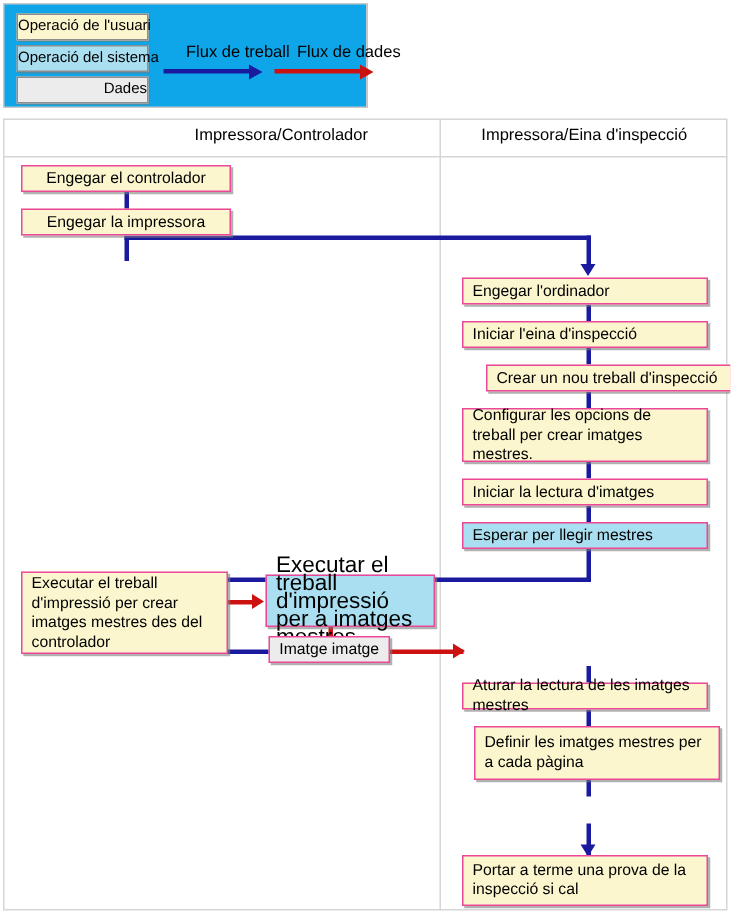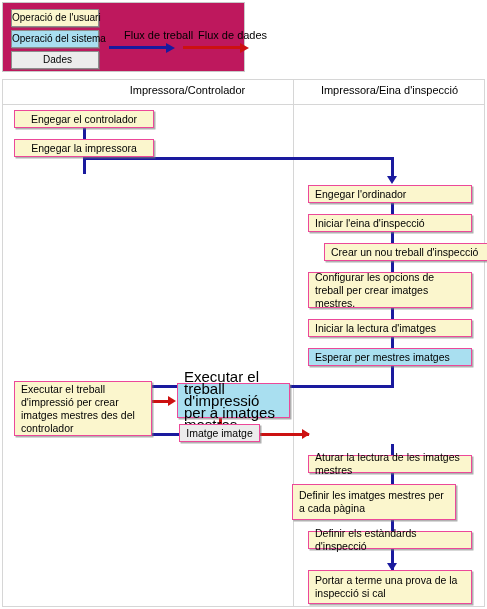--- a/index.html
+++ b/index.html
@@ -22,39 +22,39 @@
   }
 
   
   .legend {
     position: absolute;
     left: 2px;
     top: 2px;
     width: 243px;
     height: 70px;
     border: 1px solid #c9c9c9;
-    background: #be185d;
+    background: #0ea5e9;
     box-sizing: border-box;
   }
   .legend-swatch {
     position: absolute;
     left: 8px;
     height: 18px;
     box-sizing: border-box;
     font-size: 10px;
     line-height: 16px;
     color: #000;
     text-align: center;
     white-space: nowrap;
     border: 1px solid #8d8d8d;
     box-shadow: 1px 1px 0 rgba(120,120,120,0.55);
   }
   .sw-user   { top: 6px;  width: 88px; background: #fbf6cd; }
   .sw-system { top: 27px; width: 88px; background: #a9dff0; }
-  .sw-data   { top: 48px; width: 88px; background: #ececec; text-align: center; padding-left: 5px; box-sizing: border-box;}
+  .sw-data   { top: 48px; width: 88px; background: #ececec; text-align: right; padding-left: 5px; box-sizing: border-box;}
 
   .legend-flowlabel {
     position: absolute;
     font-size: 11px;
     color: #000;
     white-space: nowrap;
     margin-left: 20px;
   }
   .lf-work { left: 101px; top: 26px; }
   .lf-data { left: 175px; top: 26px; }
@@ -215,24 +215,23 @@
   <div class="node n-user" style="left:308px; top:185px; width:164px; height:18px;">Engegar l'ordinador</div>
 
   <div class="node n-user" style="left:308px; top:214px; width:164px; height:18px;">Iniciar l'eina d'inspecció</div>
 
   <div class="node n-user" style="left:324px; top:243px; width:164px; height:18px;">Crear un nou treball d'inspecció</div>
 
   <div class="node n-user" style="left:308px; top:272px; width:164px; height:36px;">Configurar les opcions de treball per crear imatges mestres.</div>
 
   <div class="node n-user" style="left:308px; top:319px; width:164px; height:18px;">Iniciar la lectura d'imatges</div>
 
-  <div class="node n-system" style="left:308px; top:348px; width:164px; height:18px;">Esperar per mestres imatges</div>
+  <div class="node n-system" style="left:308px; top:348px; width:164px; height:18px;">Esperar per llegir mestres</div>
 
 
   <div class="node n-user" style="left:308px; top:455px; width:164px; height:18px;">Aturar la lectura de les imatges mestres</div>
 
-  <div class="node n-user" style="left:292px; top:484px; width:164px; height:36px;">Definir les imatges mestres per a cada pàgina</div>
-
-  <div class="node n-user" style="left:308px; top:531px; width:164px; height:18px;">Definir els estàndards d'inspecció</div>
+  <div class="node n-user" style="left:316px; top:484px; width:164px; height:36px;">Definir les imatges mestres per a cada pàgina</div>
+
 
   <div class="node n-user" style="left:308px; top:570px; width:164px; height:34px;">Portar a terme una prova de la inspecció si cal</div>
 
 </div>
 
 </body></html>

